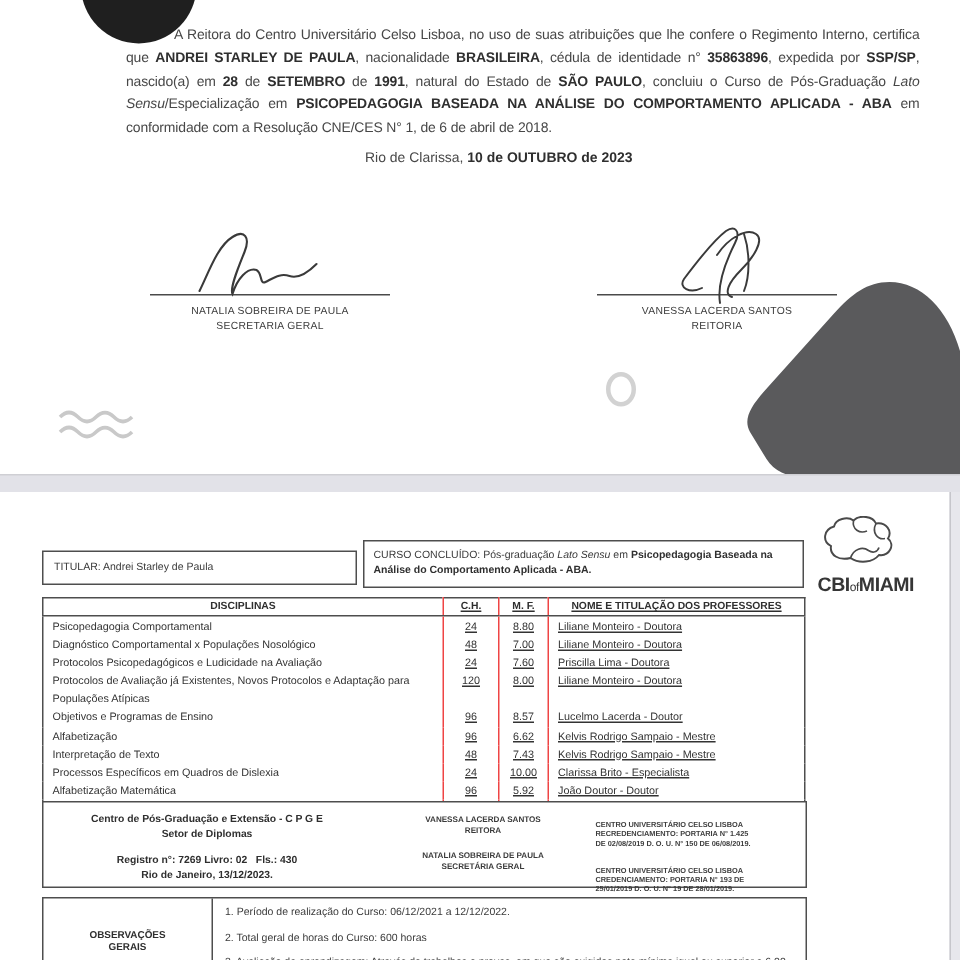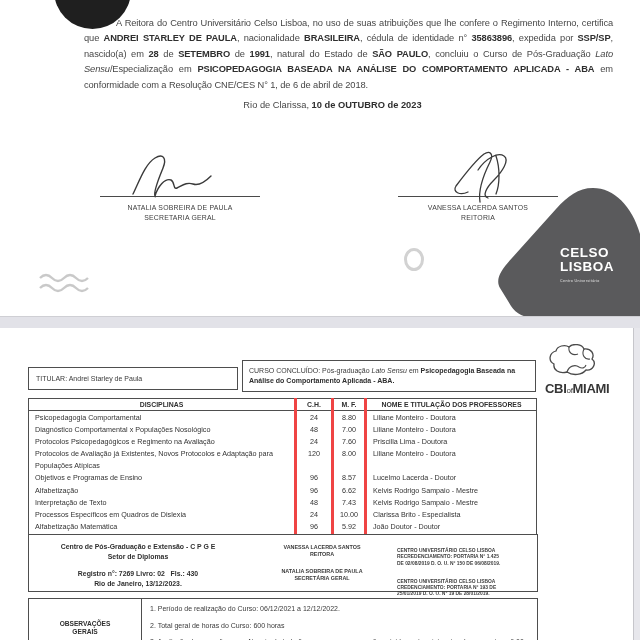--- a/index.html
+++ b/index.html
@@ -46,21 +46,21 @@
   .cbi-of{font-size:8px;font-weight:normal;}
 
   .table-wrap{left:28px;top:398px;width:508px;}
   table.disc{border-collapse:collapse;table-layout:fixed;width:508px;border:1px solid #4e4e4e;padding-left:25px;}
   table.disc col.c1{width:267px;} table.disc col.c2{width:37px;}
   table.disc col.c3{width:33px;}  table.disc col.c4{width:171px;}
   table.disc th{font-size:6.9px;font-weight:bold;color:#2f2f2f;border-bottom:1px solid #4e4e4e;
                 padding:2px 0;text-align:center;}
   table.disc td{font-size:7.2px;color:#333;padding:0 0 0 6px;line-height:12.1px;vertical-align:top;}
   table.disc td.num{text-align:center;padding:0;}
-  table.disc .vline{border-left:3px solid #ef4444;}
+  table.disc .vline{border-left:1px solid #ef4444;text-decoration:underline;}
   table.disc tbody tr:first-child td{padding-top:1px;}
 
   .info-box{left:28px;top:534px;width:510px;height:58px;display:flex;}
   .info-left{width:218px;text-align:center;padding-top:7px;font-size:6.9px;font-weight:bold;
              color:#2f2f2f;line-height:9.5px;}
   .info-left .gap{height:8px;}
   .info-mid{width:150px;text-align:center;padding-top:9px;font-size:5.4px;font-weight:bold;
             color:#3a3a3a;line-height:7px;}
   .info-mid .gap{height:10px;}
   .info-right{flex:1;padding-top:7px;font-size:4.9px;font-weight:bold;color:#3d3d3d;
@@ -111,25 +111,20 @@
 
     <svg class="abs waves" width="56" height="24" viewBox="0 0 56 24">
       <path d="M2 7 Q8 1 14 7 T26 7 T38 7 T50 7" fill="none" stroke="#c9c9c9" stroke-width="2.4"></path>
       <path d="M2 17 Q8 11 14 17 T26 17 T38 17 T50 17" fill="none" stroke="#c9c9c9" stroke-width="2.4"></path>
     </svg>
     <div class="abs ring"></div>
 
     <svg class="abs blob" width="160" height="140" viewBox="0 0 160 140">
       <path d="M160 56 C152 28 134 10 113 10 C98 10 88 18 76 31 L32 80 C21 92 15 101 20 110 L31 128 C36 136 45 140 55 140 L160 140 Z" fill="#5a5a5c"></path>
     </svg>
-    <div class="abs blob-text">
-      <div>CELSO</div>
-      <div>LISBOA</div>
-      <div class="blob-sub">Centro Universitário</div>
-    </div>
   </div>
 
   <div class="abs divider"></div>
 
   <div class="abs page-bottom"></div>
   <div class="abs right-strip"></div>
 
   <div class="abs box titular-box">
     <div class="titular-text">TITULAR: Andrei Starley de Paula</div>
   </div>
@@ -170,21 +165,21 @@
           <td class="num vline">8.80</td>
           <td class="vline">Liliane Monteiro - Doutora</td>
         </tr>
           <tr>
           <td>Diagnóstico Comportamental x Populações Nosológico</td>
           <td class="num vline">48</td>
           <td class="num vline">7.00</td>
           <td class="vline">Liliane Monteiro - Doutora</td>
         </tr>
           <tr>
-          <td>Protocolos Psicopedagógicos e Regimento na Avaliação</td>
+          <td>Protocolos Psicopedagógicos e Ludicidade na Avaliação</td>
           <td class="num vline">24</td>
           <td class="num vline">7.60</td>
           <td class="vline">Priscilla Lima - Doutora</td>
         </tr>
           <tr>
           <td>Protocolos de Avaliação já Existentes, Novos Protocolos e Adaptação para Populações Atípicas</td>
           <td class="num vline">120</td>
           <td class="num vline">8.00</td>
           <td class="vline">Liliane Monteiro - Doutora</td>
         </tr>

